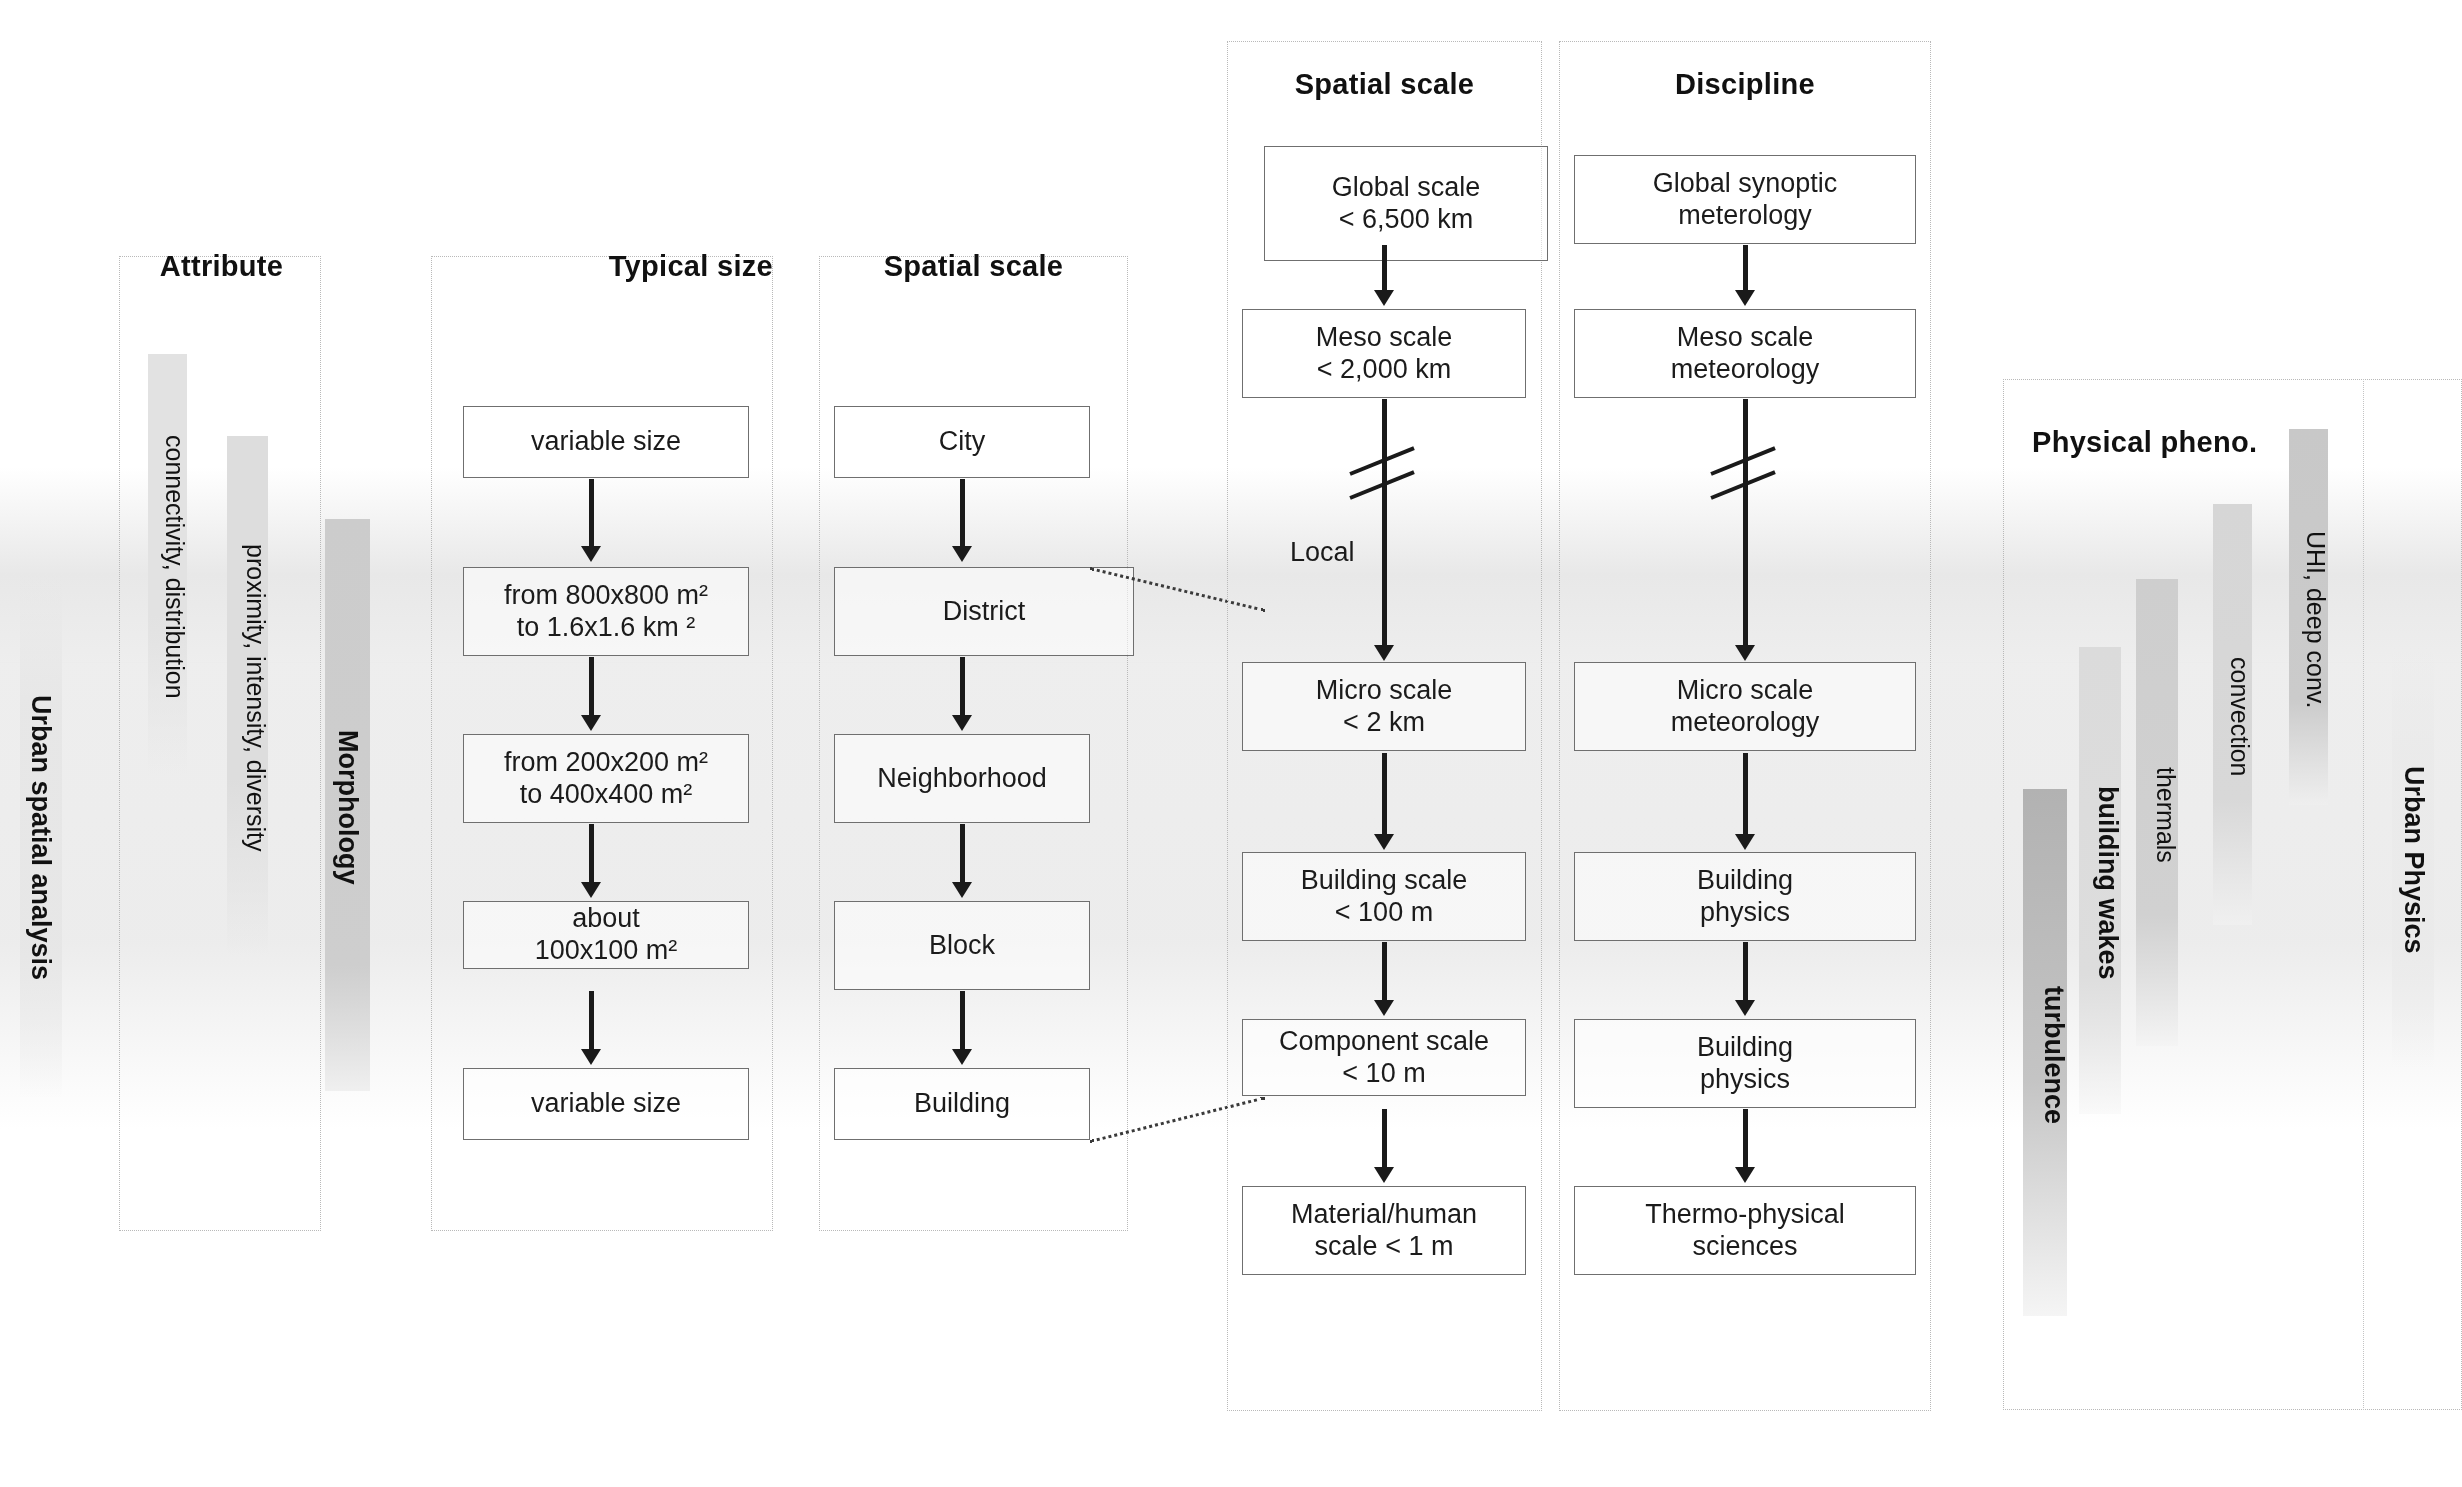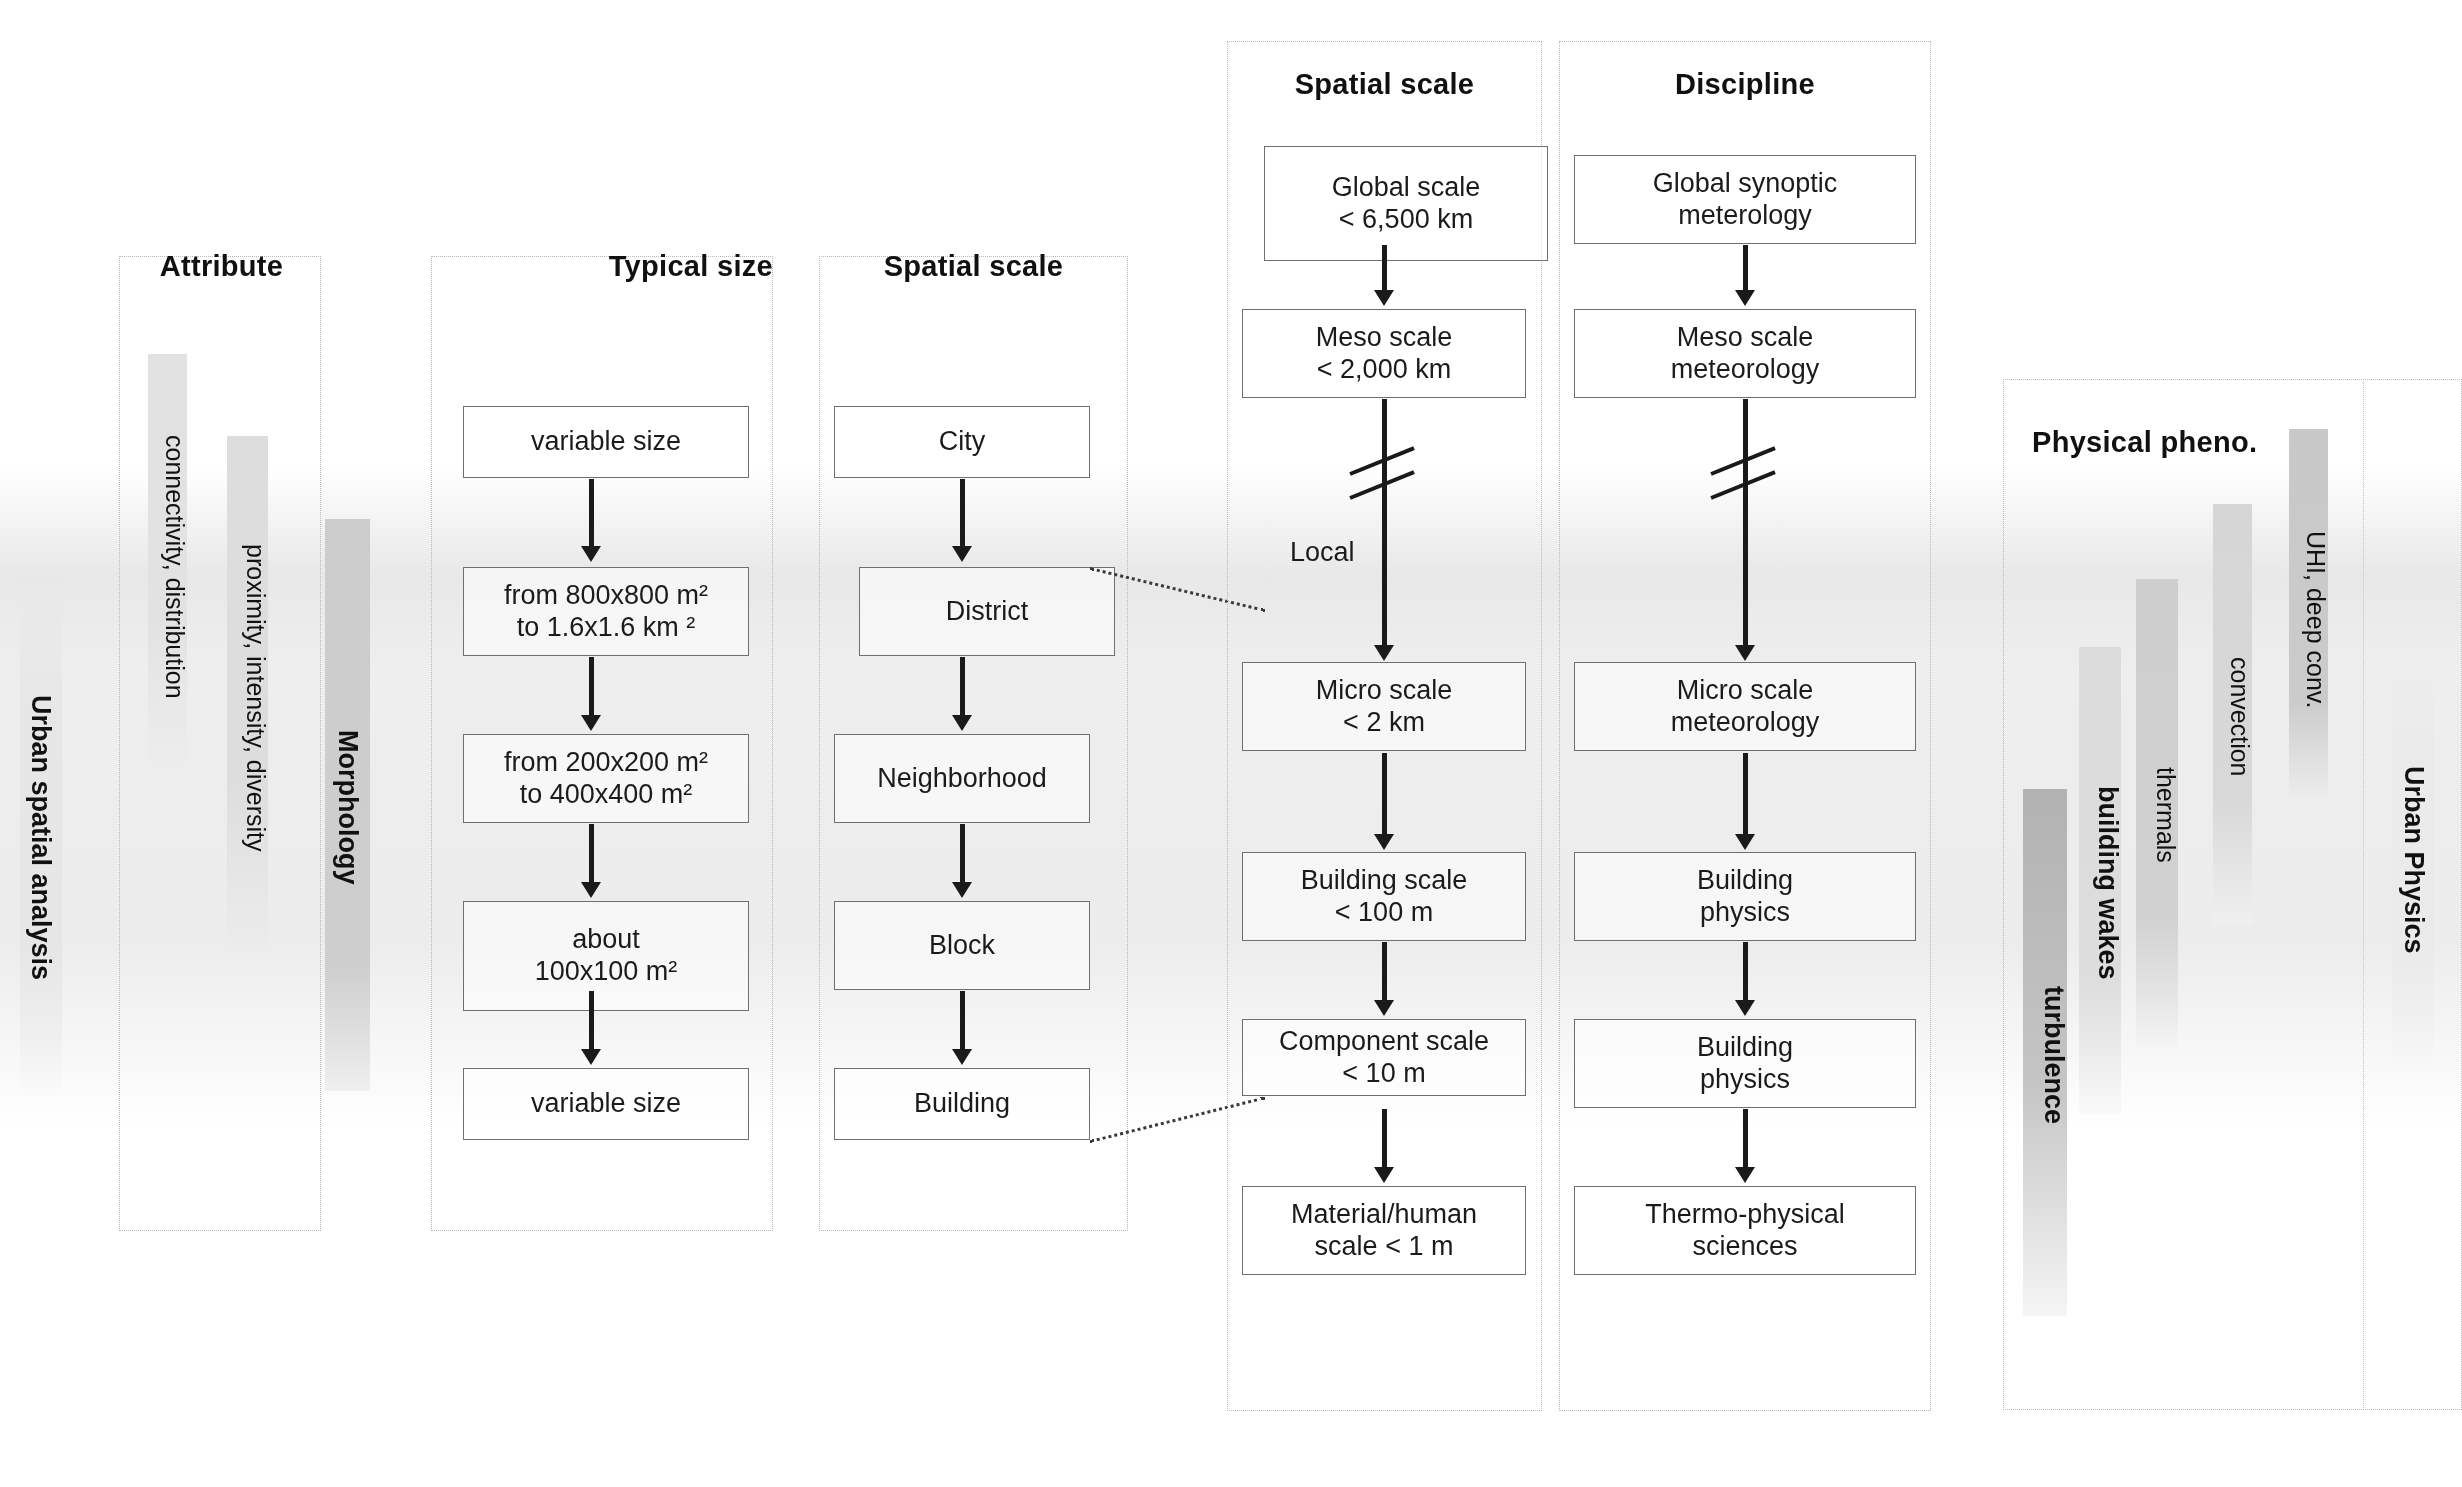--- a/index.html
+++ b/index.html
@@ -75,33 +75,33 @@
 <div class="arrow" style="left:589px;top:479px;height:69px;"></div>
 
 <div class="node" style="left:463px;top:567px;width:286px;height:89px;white-space:pre-line;">from 800x800 m²
 to 1.6x1.6 km ²</div>
 <div class="arrow" style="left:589px;top:657px;height:60px;"></div>
 
 <div class="node" style="left:463px;top:734px;width:286px;height:89px;white-space:pre-line;">from 200x200 m²
 to 400x400 m²</div>
 <div class="arrow" style="left:589px;top:824px;height:60px;"></div>
 
-<div class="node" style="left:463px;top:901px;width:286px;height:110px;white-space:pre-line;">about
+<div class="node" style="left:463px;top:901px;width:286px;height:68px;white-space:pre-line;">about
 100x100 m²</div>
 <div class="arrow" style="left:589px;top:991px;height:60px;"></div>
 
 <div class="node" style="left:463px;top:1068px;width:286px;height:72px;">variable size</div>
 
 <div class="panel" style="left:819px;top:256px;width:309px;height:975px;"></div>
 <div class="panel-title" style="left:819px;top:250px;width:309px;text-align:center;">Spatial scale</div>
 
 <div class="node" style="left:834px;top:406px;width:256px;height:72px;">City</div>
 <div class="arrow" style="left:960px;top:479px;height:69px;"></div>
 
-<div class="node" style="left:834px;top:567px;width:256px;height:89px;margin-left:25px;">District</div>
+<div class="node" style="left:834px;top:567px;width:300px;height:89px;">District</div>
 <div class="arrow" style="left:960px;top:657px;height:60px;"></div>
 
 <div class="node" style="left:834px;top:734px;width:256px;height:89px;">Neighborhood</div>
 <div class="arrow" style="left:960px;top:824px;height:60px;"></div>
 
 <div class="node" style="left:834px;top:901px;width:256px;height:89px;">Block</div>
 <div class="arrow" style="left:960px;top:991px;height:60px;"></div>
 
 <div class="node" style="left:834px;top:1068px;width:256px;height:72px;">Building</div>
 

